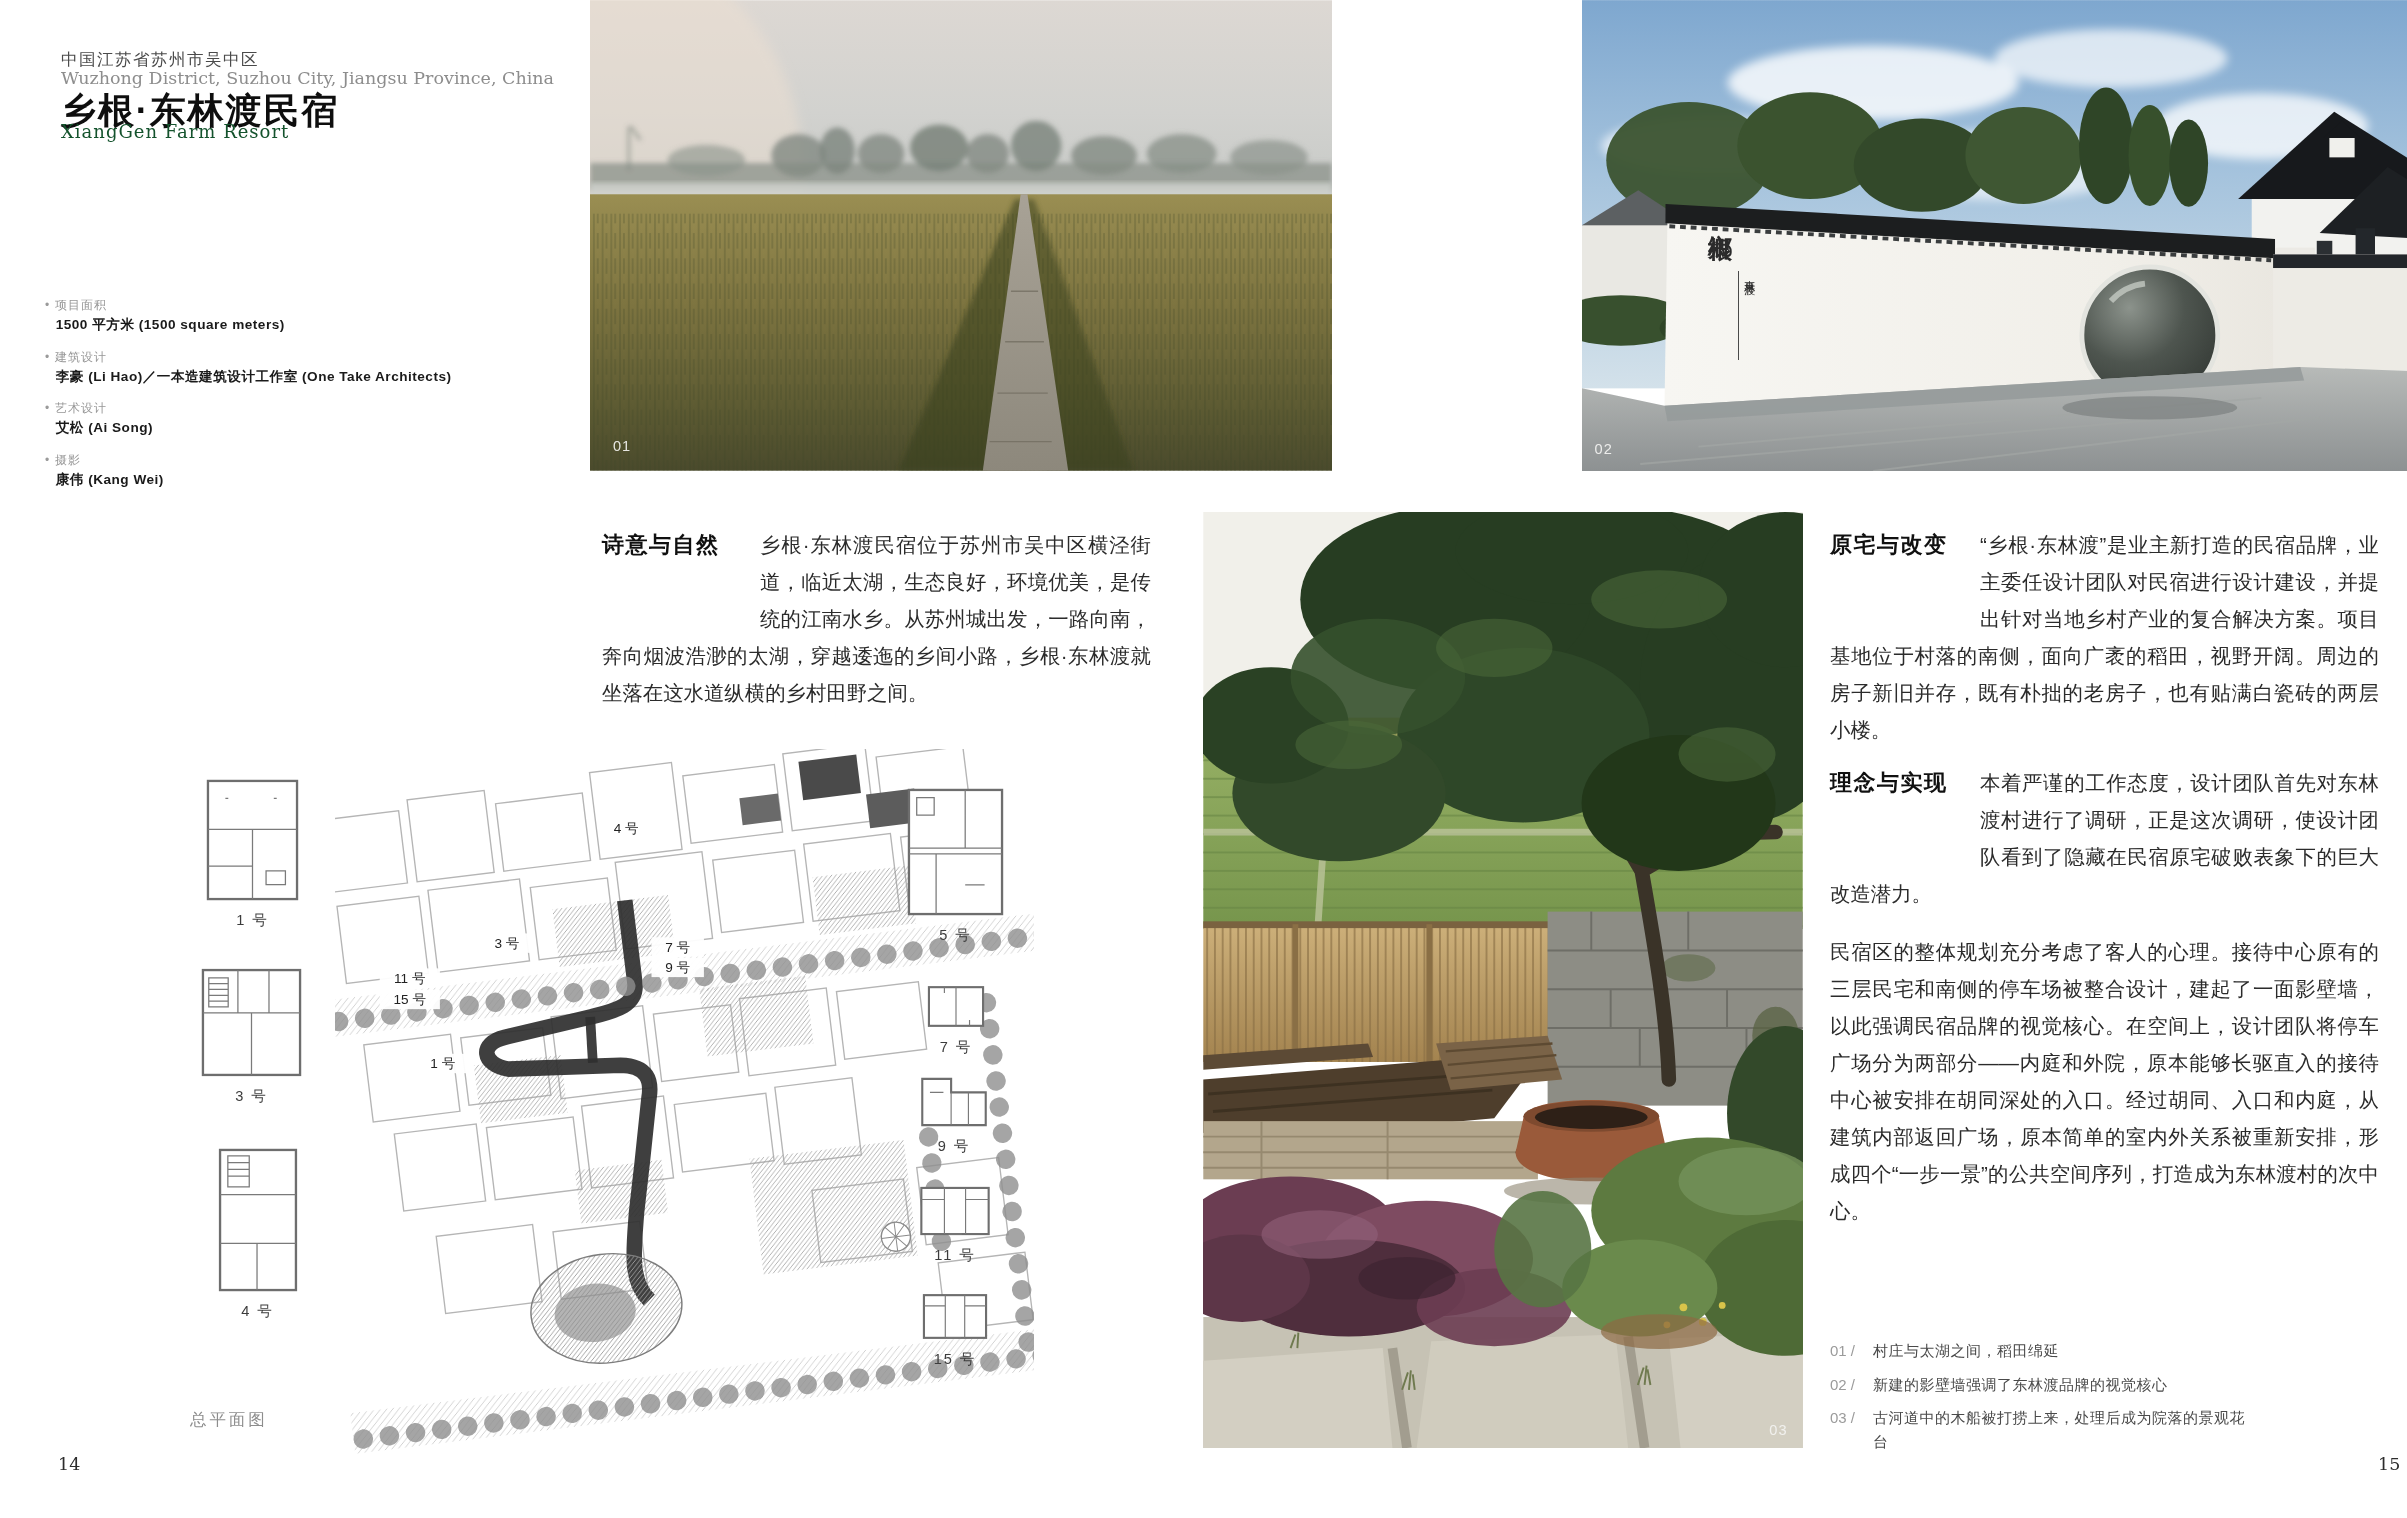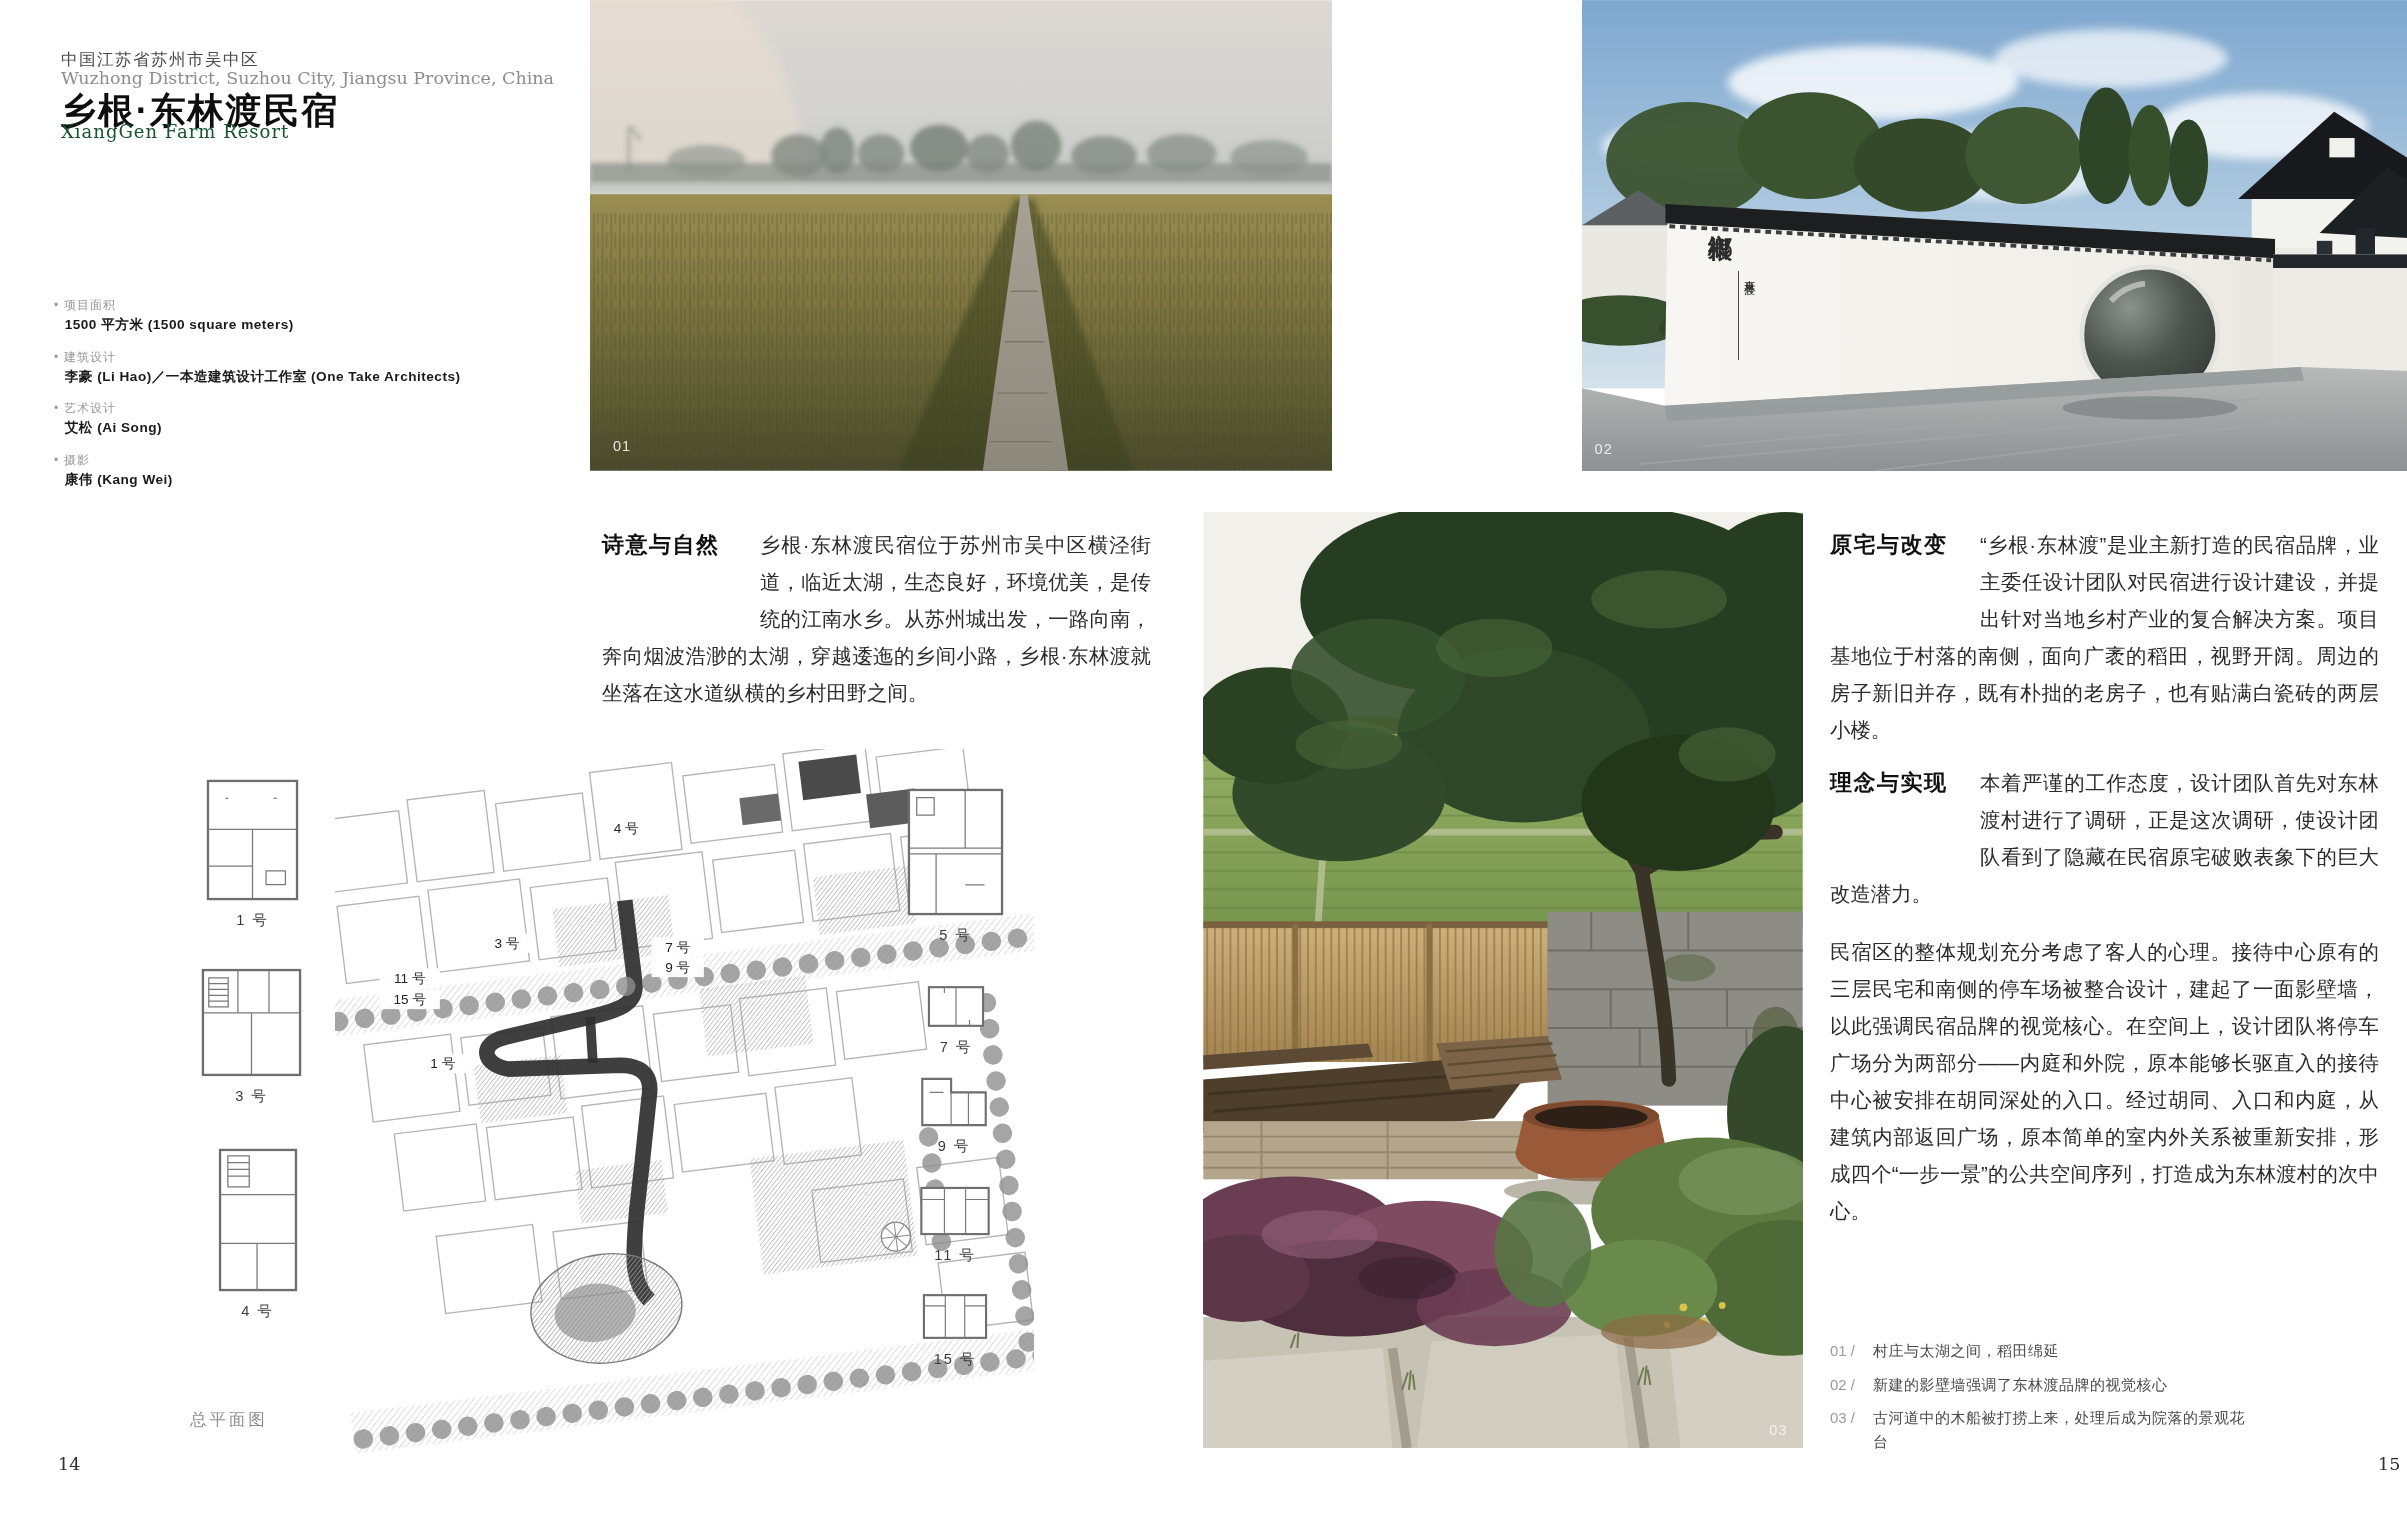--- a/index.html
+++ b/index.html
@@ -7,21 +7,21 @@
           font-family:"Liberation Sans",sans-serif;color:#222;padding-left:25px;}
   .abs{position:absolute;}
 
   
   .loc-zh{left:61px;top:49px;font-size:16.5px;color:#4a4a4a;letter-spacing:1.5px;}
   .loc-en{left:61px;top:68px;font-size:17.5px;color:#8d8d8d;font-family:"DejaVu Serif","Liberation Serif",serif;}
   .title-zh{left:60px;top:87px;font-size:36px;font-weight:bold;color:#0e0e0e;letter-spacing:1.9px;}
   .title-en{left:61px;top:121px;font-size:18px;color:#14532d;font-family:"DejaVu Serif","Liberation Serif",serif;letter-spacing:1px;}
 
   
-  .info{left:54px;top:297px;width:505px;}
+  .info{left:45px;top:297px;width:505px;}
   .info .item{margin-bottom:14.6px;}
   .info .lab{font-size:12px;color:#979797;letter-spacing:1px;}
   .info .lab .blt{color:#9a9a9a;margin-right:4.9px;}
   .info .val{font-size:13.6px;font-weight:bold;color:#1a1a1a;margin-top:2px;margin-left:10.7px;letter-spacing:0.5px;}
 
   
   .photo{overflow:hidden;}
   .photo svg{display:block;}
   .ph-label{position:absolute;color:#f4f4f2;font-size:14.6px;letter-spacing:1px;opacity:.92;}
 

